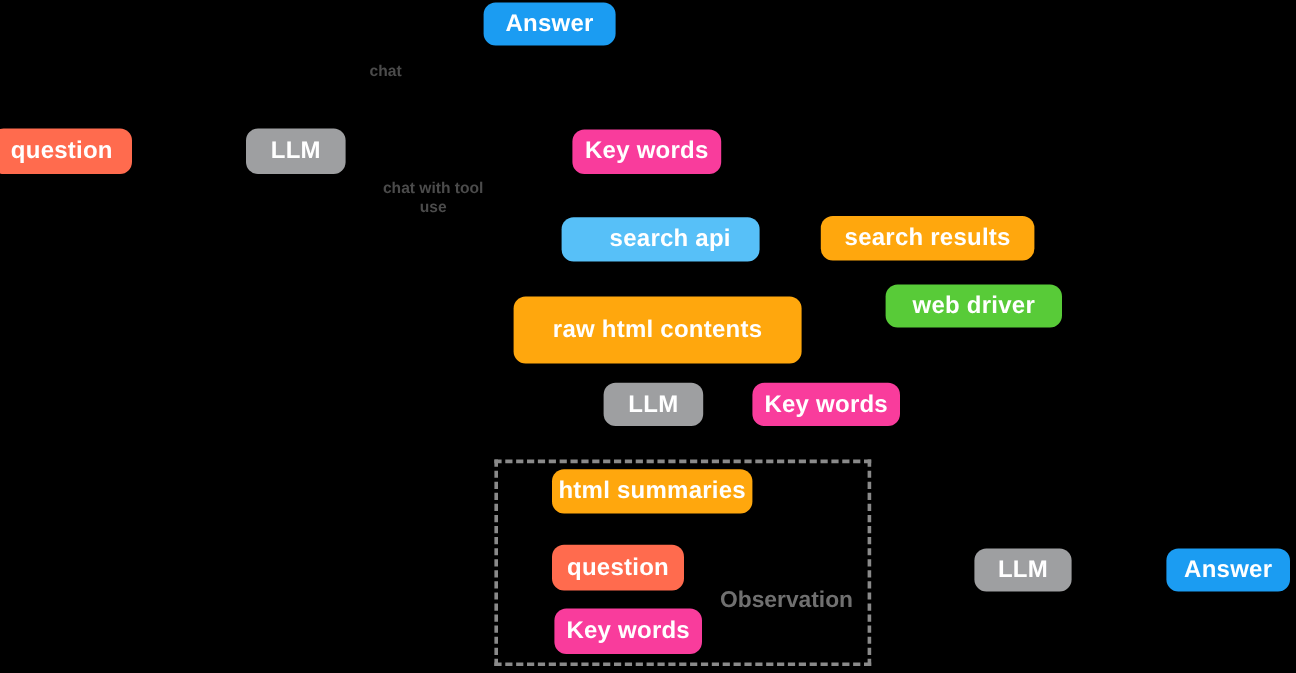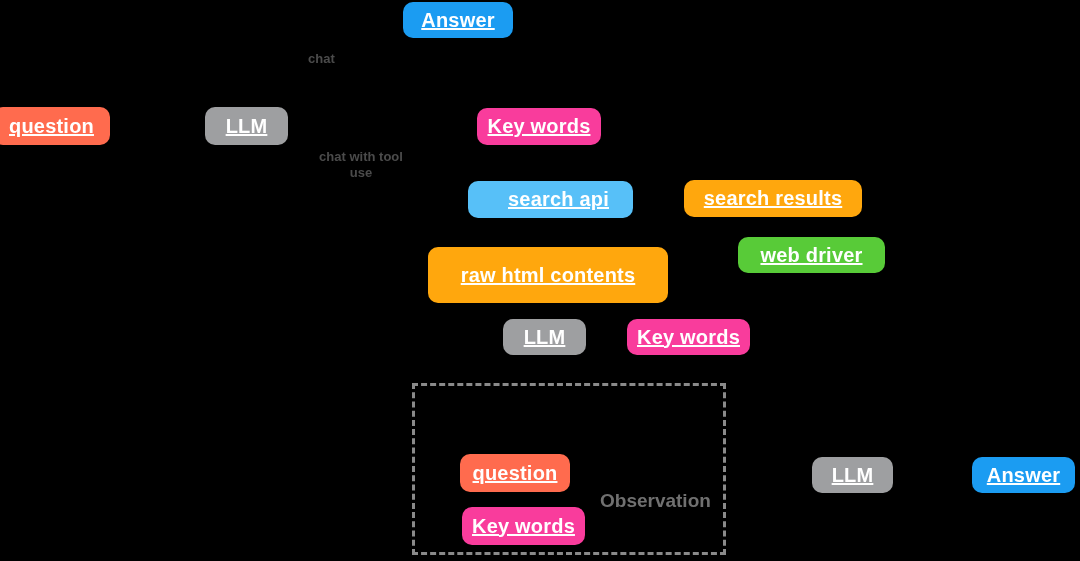--- a/index.html
+++ b/index.html
@@ -11,21 +11,20 @@
     overflow:hidden;
   }
   .node{
     position:absolute;
     display:flex;align-items:center;justify-content:center;
     border-radius:10px;
     color:var(--node-text,#fff);
     font-weight:bold;font-size:20px;
     letter-spacing:.2px;
     white-space:nowrap;
-    text-decoration:underline;
   }
   .c-blue{background:var(--answer-blue,#1b9cf2);}
   .c-lightblue{background:var(--light-blue,#57c0f8);padding-left:16px;}
   .c-red{background:var(--red,#ff6b4e);}
   .c-gray{background:var(--gray,#9e9fa1);}
   .c-pink{background:var(--pink,#f93c9c);}
   .c-orange{background:var(--orange,#ffa70d);}
   .c-green{background:var(--green,#58cb38);}
 
   .group{
@@ -103,20 +102,21 @@
   <div class="node c-orange n-search-results">search results</div>
 
   <div class="node c-orange n-raw-html">raw html contents</div>
 
   <div class="node c-green n-web-driver">web driver</div>
 
   <div class="node c-gray n-llm-2">LLM</div>
 
   <div class="node c-pink n-keywords-2">Key words</div>
 
+  <div class="node c-orange n-html-summaries">html summaries</div>
 
   <div class="node c-red n-question-2">question</div>
 
   <div class="node c-pink n-keywords-3">Key words</div>
 
   <div class="node c-gray n-llm-3">LLM</div>
 
   <div class="node c-blue n-answer-bottom">Answer</div>
 
 </div>

